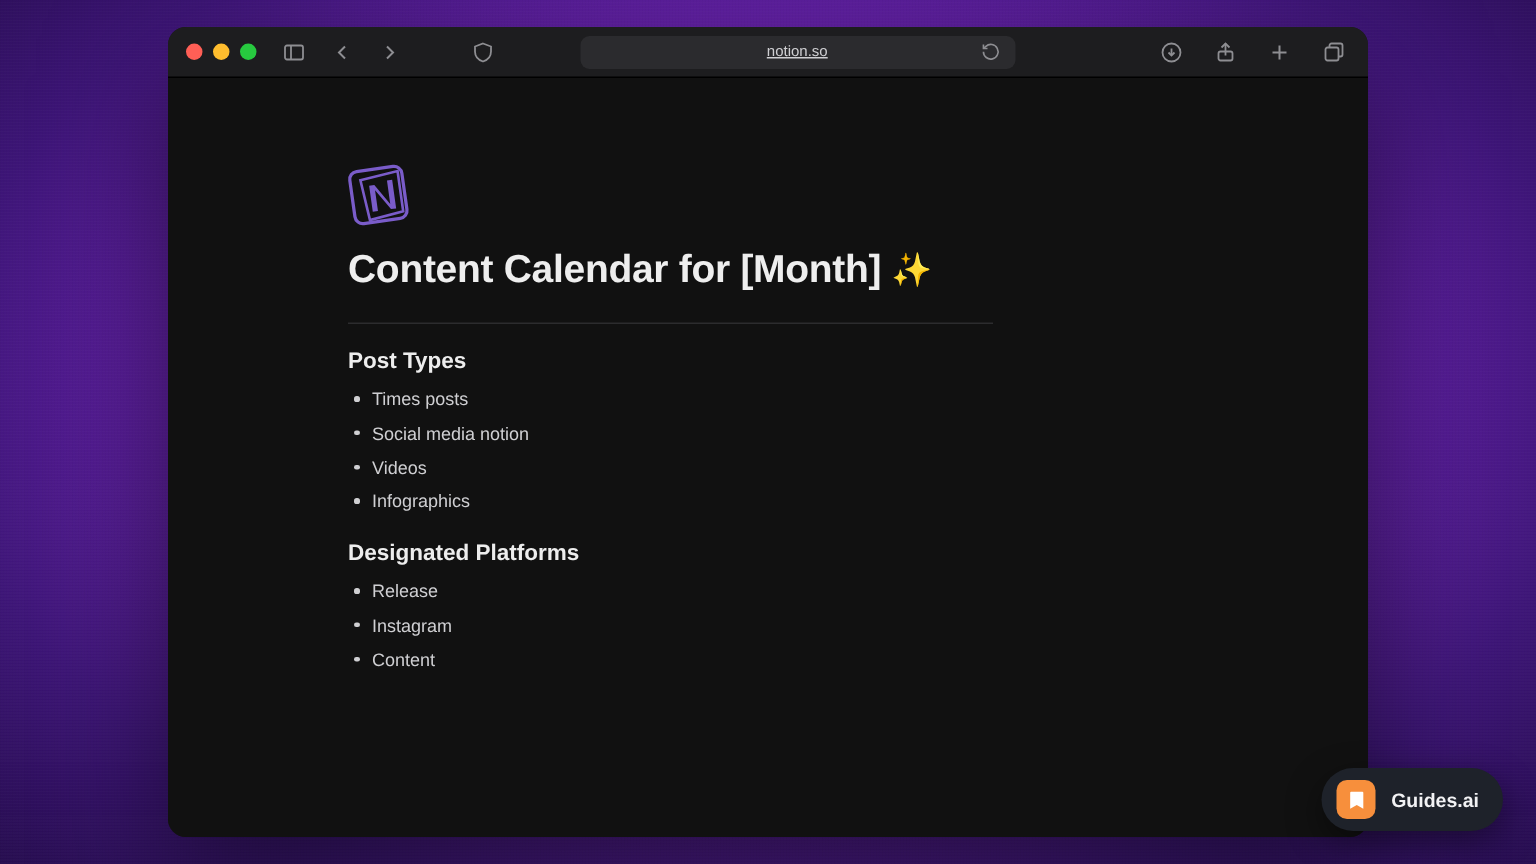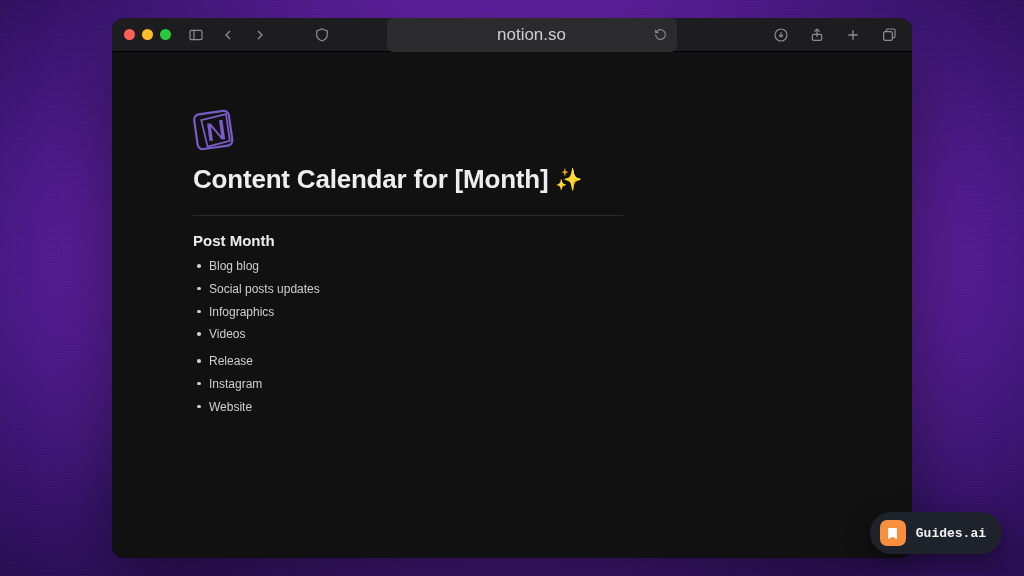--- a/index.html
+++ b/index.html
@@ -45,37 +45,38 @@
 
   .tb-icon { width: 16px; height: 16px; color: #8e8e92; display: inline-flex; align-items: center; justify-content: center; }
   .tb-btn { display: inline-flex; align-items: center; justify-content: center; padding: 3px; border-radius: 4px; cursor: default; }
 
   .addr-wrap {
     flex: 1;
     display: flex; align-items: center; justify-content: center;
     margin: 0 30px;
   }
   .addr {
-    width: 290px; height: 34px;
+    width: 290px; height: 22px;
     background: #2b2b2e;
     border-radius: 6px;
     display: flex; align-items: center; justify-content: center;
-    color: #cfcfd2; font-size: 17px;
-    position: relative;
+    color: #cfcfd2; font-size: 10px;
+    position: relative;
+    text-decoration: underline;
   }
   .addr .reload { position: absolute; right: 8px; color: #8e8e92; }
 
   .tb-right { display: flex; align-items: center; gap: 14px; }
 
   .content {
     flex: 1;
     background: #111111;
     overflow: hidden;
     padding-top: 56px;
-    padding-left: 81px;
+    padding-left: 120px;
     color: #e7e7e9;
   }
 
   .notion-logo {
     width: 42px; height: 42px;
     border-radius: 6px;
     position: relative;
     transform: rotate(-8deg);
     margin-bottom: 14px;
   }
@@ -128,21 +129,20 @@
   .wm {
     position: absolute;
     right: 22px; bottom: 22px;
     background: #1e222a;
     border-radius: 999px;
     padding: 8px 16px 8px 10px;
     display: flex; align-items: center; gap: 10px;
     color: #f2f2f4;
     font-size: 13px; font-weight: 600;
     box-shadow: 0 8px 24px rgba(0,0,0,0.45);
-    font-family: Liberation Mono, monospace;
   }
   .wm .badge {
     width: 26px; height: 26px;
     border-radius: 7px;
     background: #f78f3c;
     display: flex; align-items: center; justify-content: center;
   }
 </style>
 </head>
 <body>
@@ -246,32 +246,33 @@
       </svg>
     </div>
 
     <h1 class="page-title">
       <span>Content Calendar for [Month]</span>
       <span class="sparkle">✨</span>
     </h1>
 
     <hr class="sep">
 
-    <h3 class="section">Post Month</h3>
+    <h3 class="section">Post Types</h3>
     <ul class="items">
-      <li>Blog blog</li>
-      <li>Social posts updates</li>
+      <li>Times posts</li>
+      <li>Social media notion</li>
+      <li>Videos</li>
       <li>Infographics</li>
-      <li>Videos</li>
     </ul>
 
+    <h3 class="section">Designated Platforms</h3>
     <ul class="items">
       <li>Release</li>
       <li>Instagram</li>
-      <li>Website</li>
+      <li>Content</li>
     </ul>
 
   </div>
 </div>
 
 <div class="wm">
   <span class="badge">
     <svg viewBox="0 0 24 24" width="15" height="15" fill="#fff">
         <path d="M6 3h12a1 1 0 0 1 1 1v17l-7-4-7 4V4a1 1 0 0 1 1-1z"></path>
       </svg>

